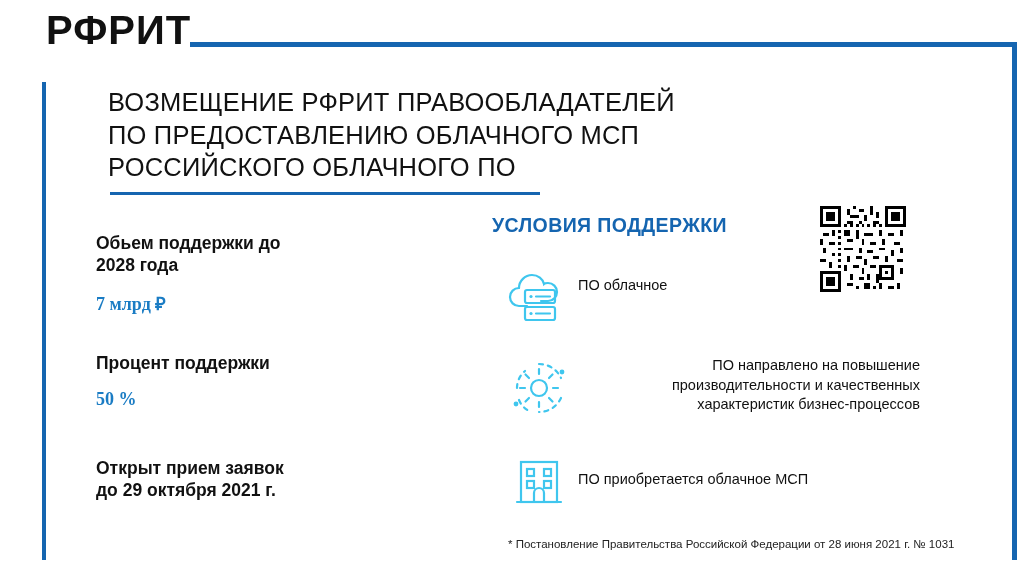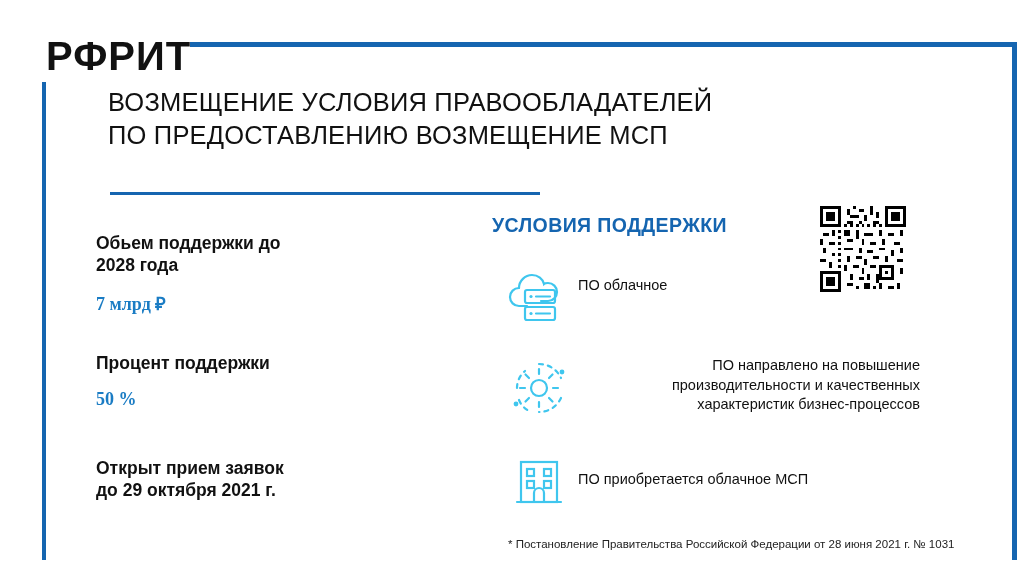--- a/index.html
+++ b/index.html
@@ -43,21 +43,21 @@
     top: 82px;
     width: 4px;
     height: 478px;
     background: #1565b0;
   }
 
   
   .logo {
     position: absolute;
     left: 46px;
-    top: 36px;
+    top: 10px;
     font-size: 40px;
     font-weight: bold;
     letter-spacing: 1px;
     color: #111111;
     line-height: 1;
   }
 
   
   .title {
     position: absolute;
@@ -168,22 +168,23 @@
 
 <div class="slide">
 
   <div class="frame-top"></div>
   <div class="frame-right"></div>
   <div class="frame-left"></div>
 
   <div class="logo">РФРИТ</div>
 
   <div class="title">
-    <div>ВОЗМЕЩЕНИЕ УСЛОВИЯ ПРАВООБЛАДАТЕЛЕЙ</div>
-    <div>ПО ПРЕДОСТАВЛЕНИЮ ВОЗМЕЩЕНИЕ МСП</div>
+    <div>ВОЗМЕЩЕНИЕ РФРИТ ПРАВООБЛАДАТЕЛЕЙ</div>
+    <div>ПО ПРЕДОСТАВЛЕНИЮ ОБЛАЧНОГО МСП</div>
+    <div>РОССИЙСКОГО ОБЛАЧНОГО ПО</div>
   </div>
   <div class="title-rule"></div>
 
   <div class="left-col">
     <div class="lc-label">
       <div>Обьем поддержки до</div>
       <div>2028 года</div>
     </div>
     <div class="lc-value">7 млрд ₽</div>
 

